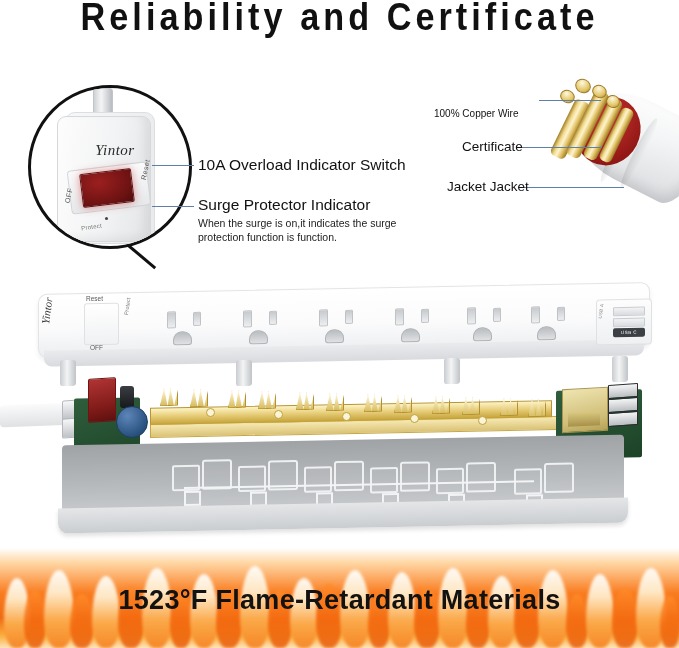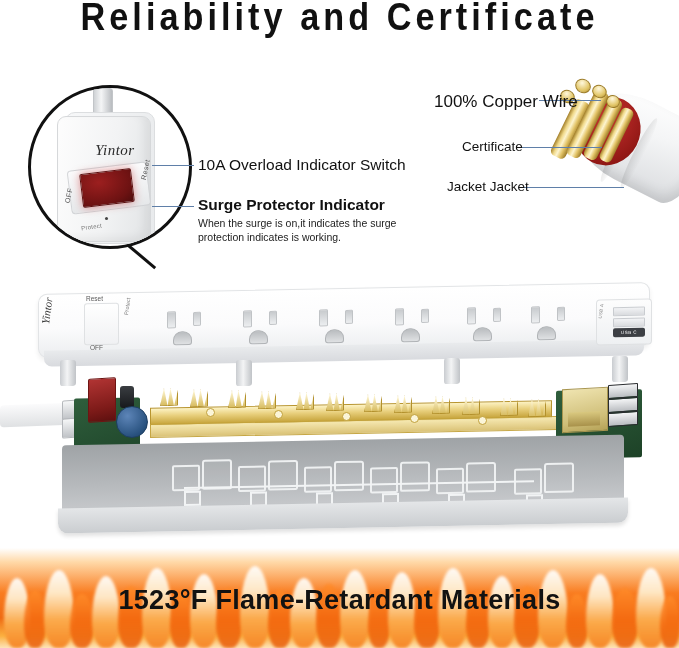--- a/index.html
+++ b/index.html
@@ -311,23 +311,23 @@
     <div class="lbl-reset">Reset</div>
     <div class="protect-dot"></div>
     <div class="lbl-protect">Protect</div>
   </div>
 </div>
 
 <div class="lead" style="left:152px;top:165px;width:42px;"></div>
 <div class="lead" style="left:152px;top:206px;width:42px;"></div>
 
 <div class="callout" style="left:198px;top:156px;">10A Overload Indicator Switch</div>
-<div class="callout" style="left:198px;top:196px;font-weight:bold;">Surge Protector Indicator</div>
+<div class="callout" style="left:198px;top:196px;">Surge Protector Indicator</div>
 <div class="callout-sub" style="left:198px;top:216px;">When the surge is on,it indicates the surge</div>
-<div class="callout-sub" style="left:198px;top:230px;">protection indicates is working.</div>
+<div class="callout-sub" style="left:198px;top:230px;">protection function is function.</div>
 
 <div class="cable-wrap">
   <div class="jacket"></div>
   <div class="jacket-ring" style="left:66px;top:46px;"></div>
   <div class="jacket-ring" style="left:86px;top:52px;"></div>
   <div class="redcore"></div>
 
   <div class="strandgrp" style="left:14px;top:36px;width:16px;height:62px;transform:rotate(26deg);"></div>
   <div class="strandgrp" style="left:32px;top:26px;width:15px;height:72px;transform:rotate(26deg);"></div>
   <div class="strandgrp" style="left:48px;top:34px;width:14px;height:66px;transform:rotate(26deg);"></div>
@@ -336,21 +336,21 @@
   <div class="strandtip" style="left:12px;top:28px;width:13px;height:11px;transform:rotate(26deg);"></div>
   <div class="strandtip" style="left:27px;top:17px;width:14px;height:12px;transform:rotate(26deg);"></div>
   <div class="strandtip" style="left:44px;top:23px;width:13px;height:11px;transform:rotate(26deg);"></div>
   <div class="strandtip" style="left:58px;top:33px;width:12px;height:11px;transform:rotate(26deg);"></div>
 </div>
 
 <div class="lead" style="left:539px;top:100px;width:62px;"></div>
 <div class="lead" style="left:518px;top:147px;width:84px;"></div>
 <div class="lead" style="left:518px;top:187px;width:106px;"></div>
 
-<div class="callout" style="left:434px;top:92px;font-size:17px;">100% Copper Wire</div>
+<div class="callout" style="left:434px;top:108px;font-size:10px;">100% Copper Wire</div>
 <div class="callout" style="left:462px;top:139px;font-size:13.5px;">Certificate</div>
 <div class="callout" style="left:447px;top:179px;font-size:13.5px;">Jacket Jacket</div>
 
 <div class="strip-top"></div>
 <div class="strip-side"></div>
 <div class="strip-brand">Yintor</div>
 <div class="t-switch"></div>
 <div class="t-reset">Reset</div>
 <div class="t-off">OFF</div>
 <div class="t-protect">Protect</div>

